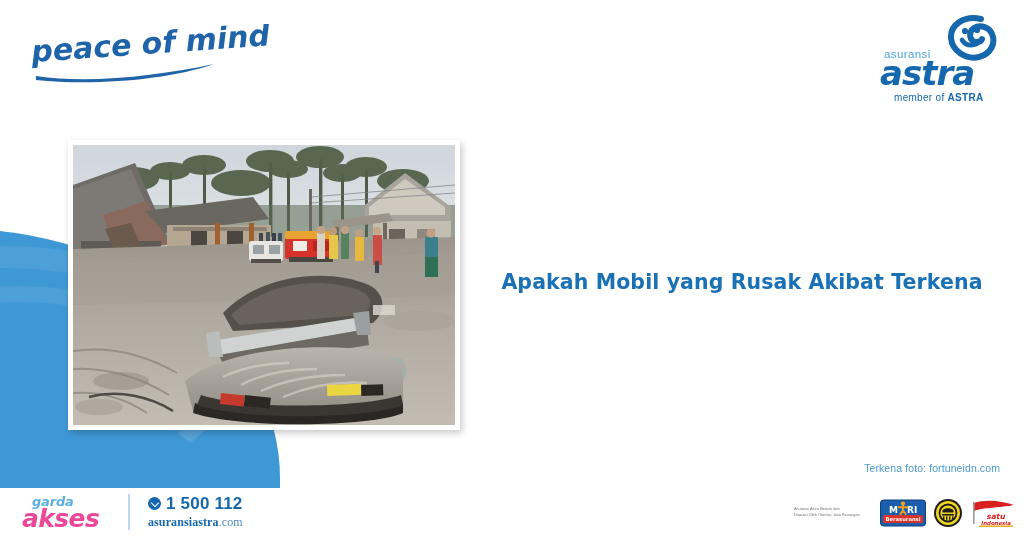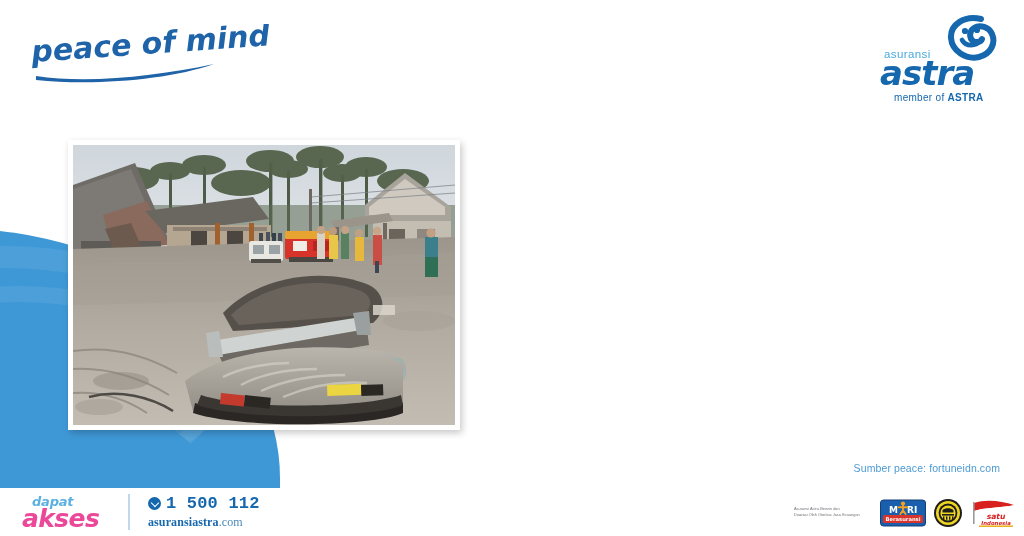--- a/index.html
+++ b/index.html
@@ -119,22 +119,21 @@
     font-style:italic;font-weight:bold;letter-spacing:-.6px;line-height:1;
     font-family:"DejaVu Sans",sans-serif;
   }
   .divider{
     position:absolute;left:128px;top:6px;width:2px;height:36px;background:#bfd9ec;
   }
   .contact{position:absolute;left:148px;top:7px;}
   .contact .phone{
     font-size:17px;color:#1567ae;font-weight:bold;letter-spacing:.2px;
     display:flex;align-items:center;gap:5px;line-height:1.05;
-    font-family:Liberation Mono, monospace;
-    justify-content:flex-end;
+    font-family:Liberation Sans, sans-serif;
   }
   .contact .phone .ph-icon{
     width:13px;height:13px;border-radius:50%;background:#1567ae;
     display:inline-block;position:relative;flex:0 0 auto;
   }
   .contact .phone .ph-icon:after{
     content:"";position:absolute;left:4px;top:2.5px;width:5px;height:5px;
     border-left:1.6px solid #fff;border-bottom:1.6px solid #fff;
     transform:rotate(-45deg);
   }
@@ -355,28 +354,29 @@
         <ellipse cx="48" cy="236" rx="28" ry="9" fill="#8b857c" opacity="0.45"></ellipse>
         <ellipse cx="26" cy="262" rx="24" ry="8" fill="#9b958c" opacity="0.45"></ellipse>
         <path d="M16 252 C 46 244, 78 252, 100 266" stroke="#4e4a45" stroke-width="2.6" fill="none"></path>
         <ellipse cx="346" cy="176" rx="36" ry="10" fill="#a8a299" opacity="0.6"></ellipse>
         <rect x="300" y="160" width="22" height="10" fill="#d9d5cc" opacity="0.85"></rect>
       </svg>
     </div>
   </div>
 
   <div class="headline">
-  </div>
-
-  <div class="source">Sumber peace: fortuneidn.com</div>
+    <div class="nb">Apakah Mobil yang Rusak Akibat Terkena</div>
+  </div>
+
+  <div class="source">Terkena foto: fortuneidn.com</div>
 
   <div class="bottom-bar">
 
     <div class="garda">
-      <div class="g1">dapat</div>
+      <div class="g1">garda</div>
       <div class="g2">akses</div>
     </div>
 
     <div class="divider"></div>
 
     <div class="contact">
       <div class="phone">
         <span class="ph-icon"></span>
         <span>1 500 112</span>
       </div>

